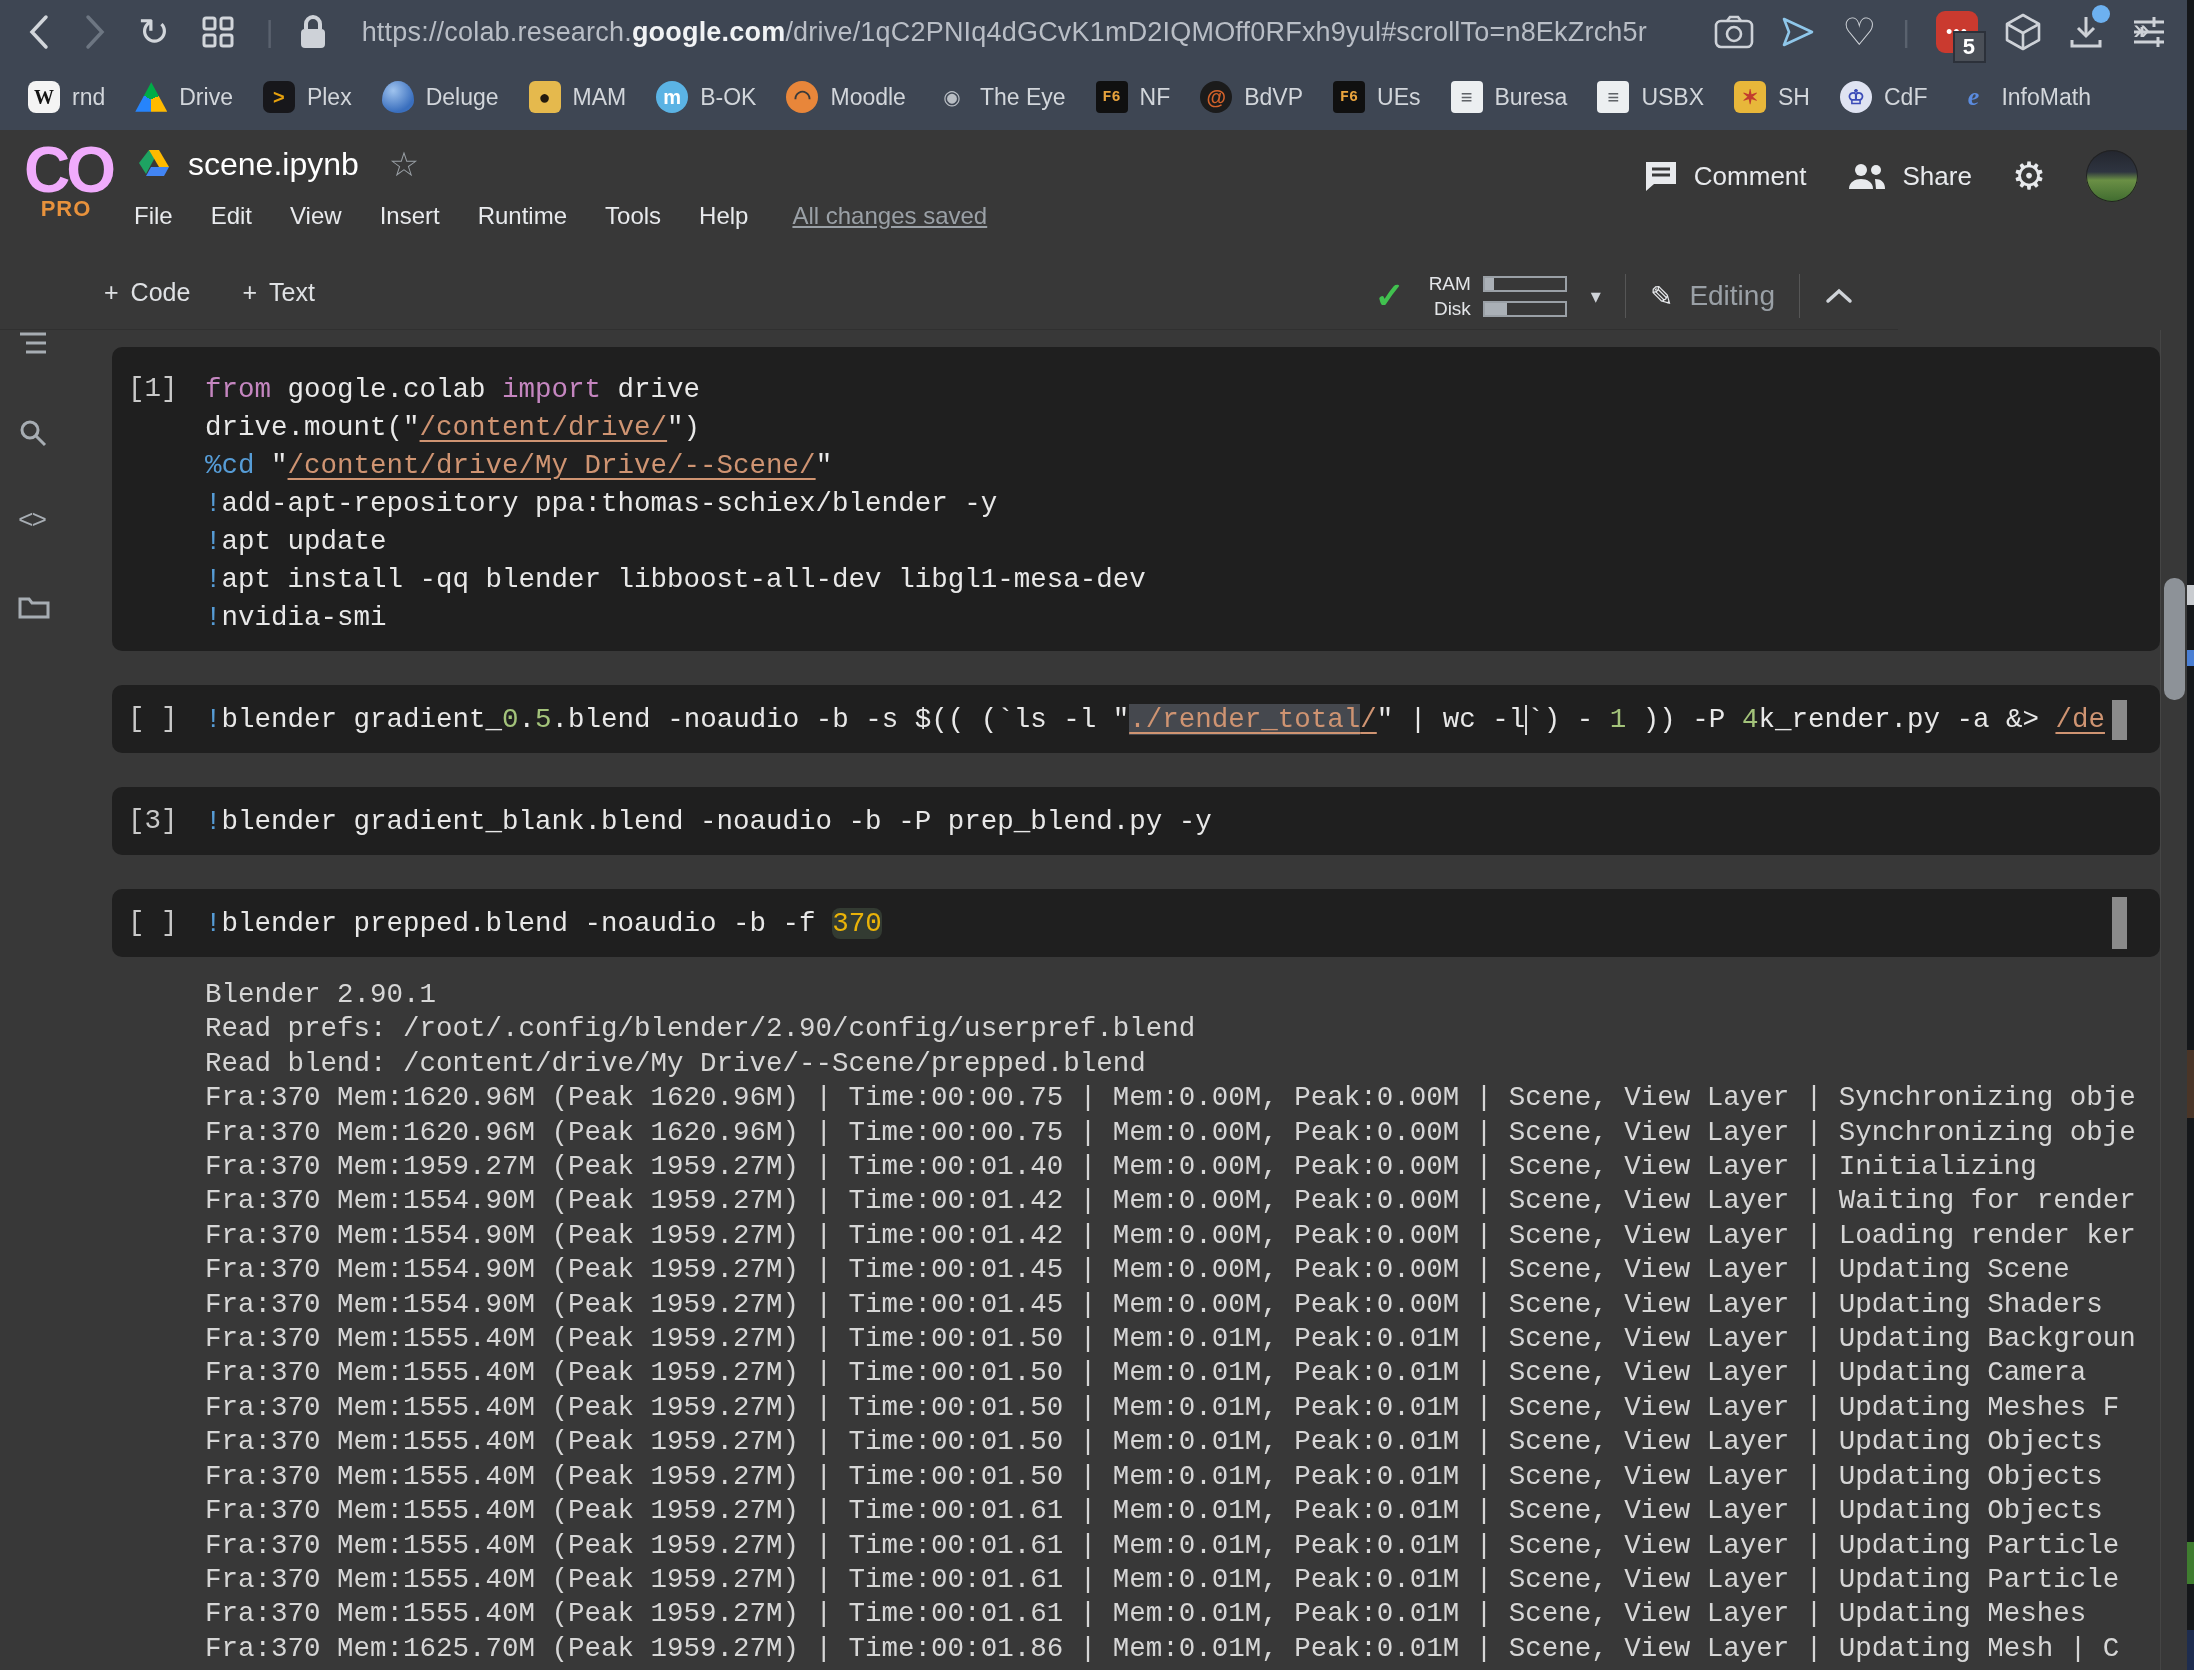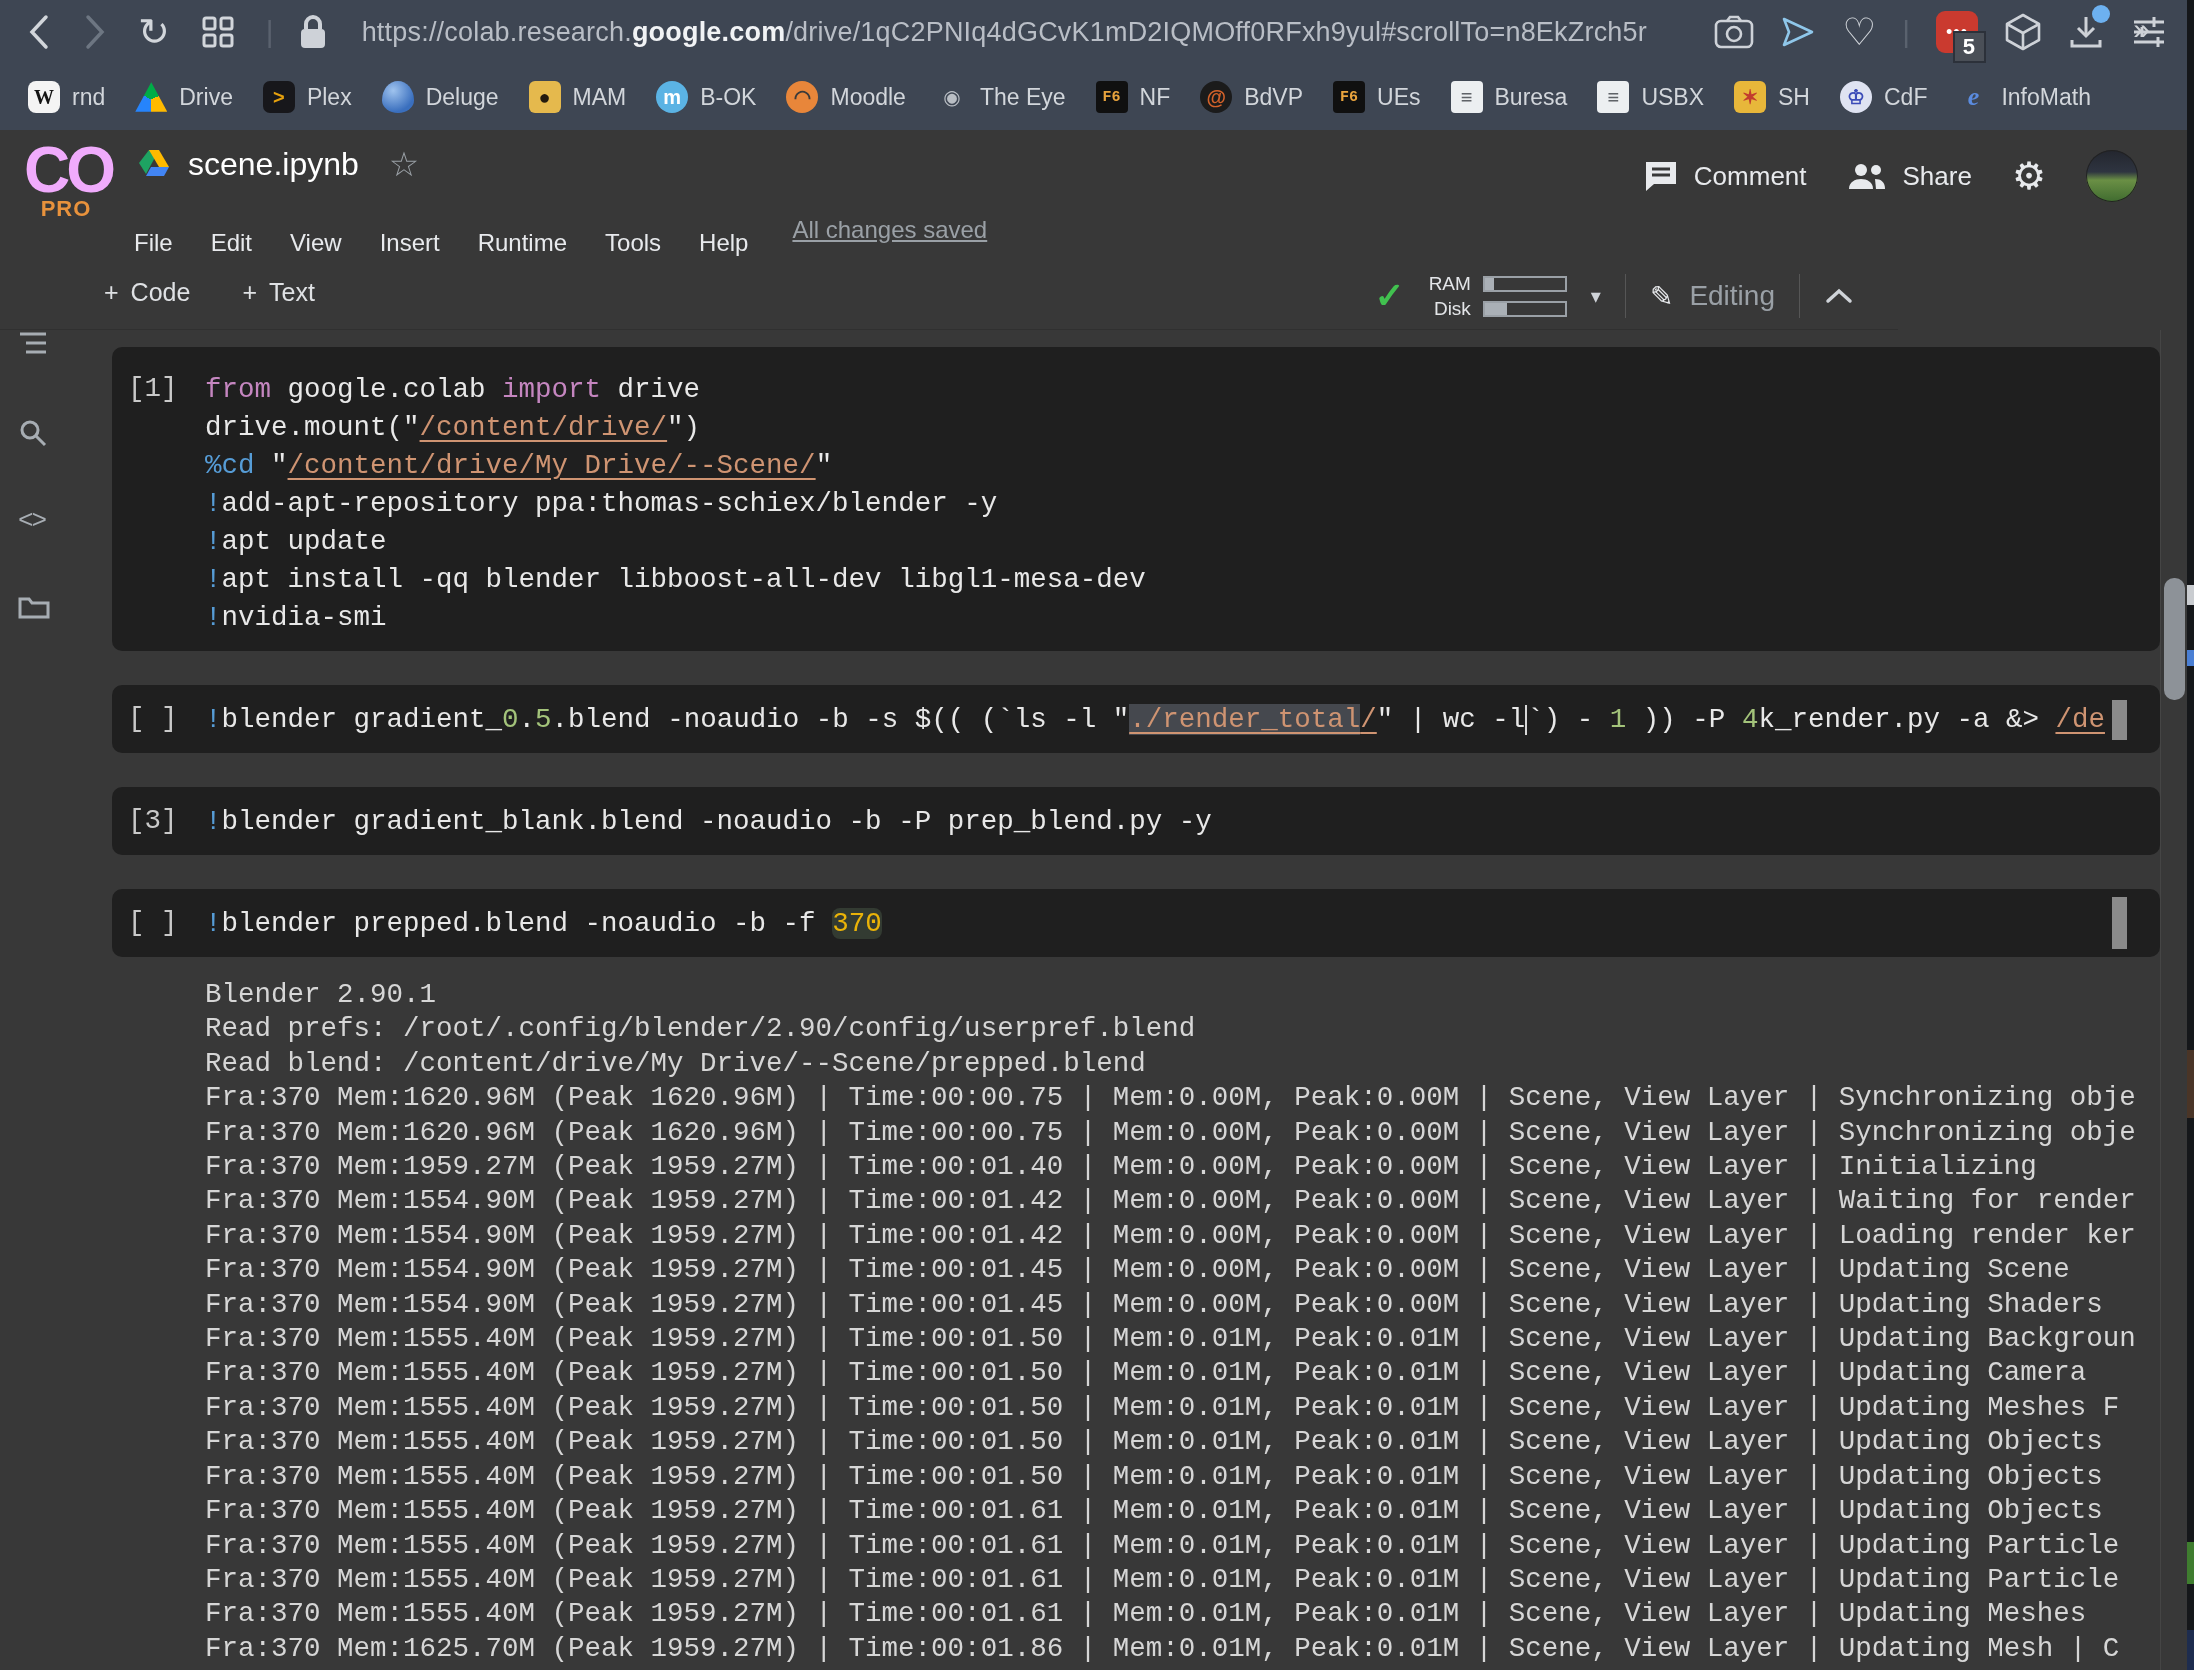--- a/index.html
+++ b/index.html
@@ -28,21 +28,21 @@
   #bm-more { position:absolute; right:44px; top:12px; font-size:30px; color:#cfd3d8; }
   
   #colab-header { position:absolute; left:0; top:130px; width:2194px; height:132px; background:#383838; }
   #logo { position:absolute; left:24px; top:14px; width:84px; text-align:center; }
   #logo-co { font-size:64px; font-weight:800; color:#f0abfc; letter-spacing:-4px; line-height:52px; }
   #logo-pro { font-size:22px; font-weight:700; color:#e8923c; letter-spacing:1px; }
   #title-row { position:absolute; left:136px; top:14px; display:flex; align-items:center; gap:16px; }
   #nb-title { font-size:32px; color:#fff; }
   #title-star { font-size:34px; color:#9aa0a6; margin-left:14px; }
   #menu-row { position:absolute; left:134px; top:72px; display:flex; align-items:center; gap:38px; }
-  .menu-item { font-size:24px; color:#e8eaed;margin-top:27px; }
+  .menu-item { font-size:24px; color:#e8eaed; }
   #autosave { font-size:24px; color:#9aa0a6; text-decoration:underline; margin-left:6px; }
   #header-right { position:absolute; right:56px; top:20px; display:flex; align-items:center; gap:40px; }
   .hdr-btn { display:flex; align-items:center; gap:16px; font-size:26px; color:#e8eaed; }
   #avatar { width:52px; height:52px; border-radius:50%; background:linear-gradient(180deg,#23262e 0%,#2e3440 42%,#6a8f45 58%,#3f6b2f 100%); box-shadow:0 0 0 1px #222 inset; }
   #gear-icon { font-size:38px; color:#e8eaed; }
   
   #nb-toolbar { position:absolute; left:0; top:262px; width:1898px; height:68px; background:#383838; border-bottom:1px solid #303030; }
   #add-btns { position:absolute; left:104px; top:16px; display:flex; gap:52px; }
   .add-btn { font-size:25px; color:#dfe1e4; }
   .add-btn .plus { margin-right:12px; }

